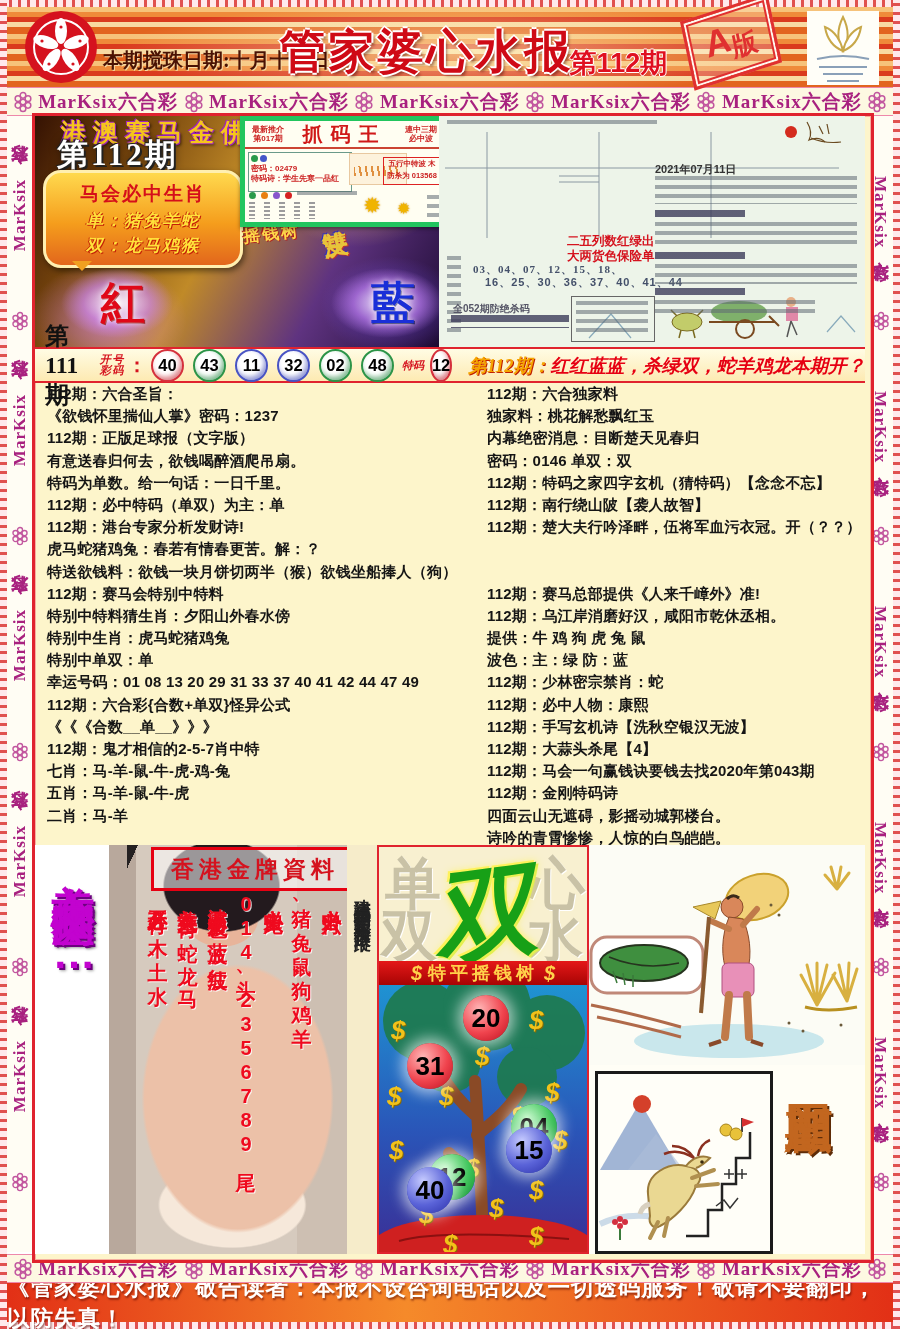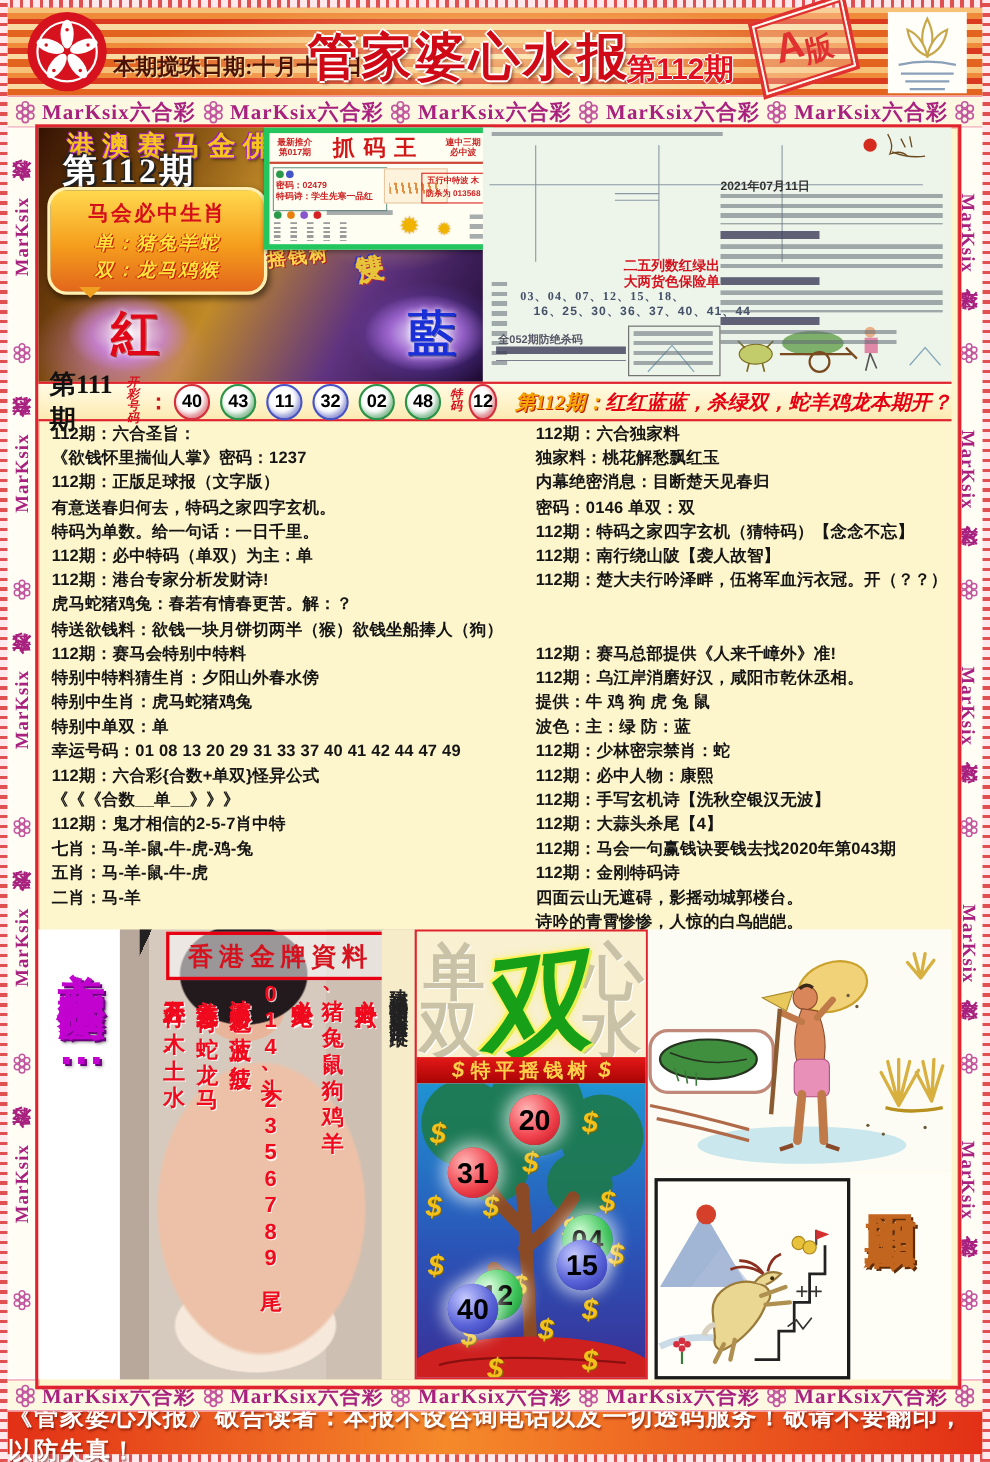--- a/index.html
+++ b/index.html
@@ -100,21 +100,21 @@
   .sm.dark{background:repeating-linear-gradient(180deg,rgba(60,60,90,.8) 0 7px,transparent 7px 12px);}
   .alm-red{position:absolute;left:128px;top:118px;font-size:12.5px;line-height:15px;font-weight:900;color:#d5121e;}
   .alm-nums{position:absolute;font-size:11px;font-weight:bold;color:#44506a;letter-spacing:1px;}
   .alm-date{position:absolute;left:216px;top:46px;font-size:11px;font-weight:bold;color:#333;}
   .alm-bottom{position:absolute;left:14px;top:186px;font-size:10px;font-weight:bold;color:#556;}
   .alm-dash{position:absolute;left:132px;top:180px;width:82px;height:44px;border:1px solid #666;}
   
   .results{position:absolute;left:0;top:231px;width:830px;height:32px;border-top:2px solid #e0232e;border-bottom:2px solid #e0232e;
     background:linear-gradient(180deg,#fffce4,#fdeab2);display:flex;align-items:center;}
   .res-issue{font-size:24px;font-weight:900;color:#111;margin-left:10px;font-family:"Liberation Serif","DejaVu Serif",serif;}
-  .res-k2{display:inline-flex;flex-direction:column;margin-left:8px;font-size:11px;line-height:11px;color:#d5121e;font-weight:900;}
+  .res-k2{display:inline-flex;flex-direction:row;margin-left:8px;font-size:11px;line-height:11px;color:#d5121e;font-weight:900;}
   .res-colon{font-size:20px;font-weight:900;color:#d5121e;margin:0 2px;}
   #result-balls{display:inline-flex;gap:9px;margin-left:2px;}
   .ball{width:29px;height:29px;border-radius:50%;display:inline-flex;align-items:center;justify-content:center;
     font-size:16.5px;font-weight:900;color:#000;background:radial-gradient(circle at 38% 30%,#fff 52%,#f0f0f0 72%,#d8d8d8);
     border:2px solid #888;}
   .ball.red{border-color:#d5303c;box-shadow:inset -2px -3px 5px rgba(213,48,60,.55);}
   .ball.blue{border-color:#4853c4;box-shadow:inset -2px -3px 5px rgba(72,83,196,.55);}
   .ball.green{border-color:#2c9448;box-shadow:inset -2px -3px 5px rgba(44,148,72,.55);}
   .announce{margin-left:16px;white-space:nowrap;font-style:italic;font-weight:900;font-size:18.5px;
     font-family:"Liberation Serif","DejaVu Serif",serif;}
@@ -640,21 +640,21 @@
       <span class="announce">
         <span class="ann-pre">第112期：</span><span class="ann-txt">红红蓝蓝，杀绿双，蛇羊鸡龙本期开？</span>
       </span>
     </section>
 
     <section class="tips">
       <div class="tcol l" id="tips-left">
           <div class="tip-line">112期：六合圣旨：</div>
           <div class="tip-line">《欲钱怀里揣仙人掌》密码：1237</div>
           <div class="tip-line">112期：正版足球报（文字版）</div>
-          <div class="tip-line">有意送春归何去，特码之家四字玄机。</div>
+          <div class="tip-line">有意送春归何去，欲钱喝醉酒爬吊扇。</div>
           <div class="tip-line">特码为单数。给一句话：一日千里。</div>
           <div class="tip-line">112期：必中特码（单双）为主：单</div>
           <div class="tip-line">112期：港台专家分析发财诗!</div>
           <div class="tip-line">虎马蛇猪鸡兔：春若有情春更苦。解：？</div>
           <div class="tip-line">特送欲钱料：欲钱一块月饼切两半（猴）欲钱坐船捧人（狗）</div>
           <div class="tip-line">112期：赛马会特别中特料</div>
           <div class="tip-line">特别中特料猜生肖：夕阳山外春水傍</div>
           <div class="tip-line">特别中生肖：虎马蛇猪鸡兔</div>
           <div class="tip-line">特别中单双：单</div>
           <div class="tip-line">幸运号码：01 08 13 20 29 31 33 37 40 41 42 44 47 49</div>

